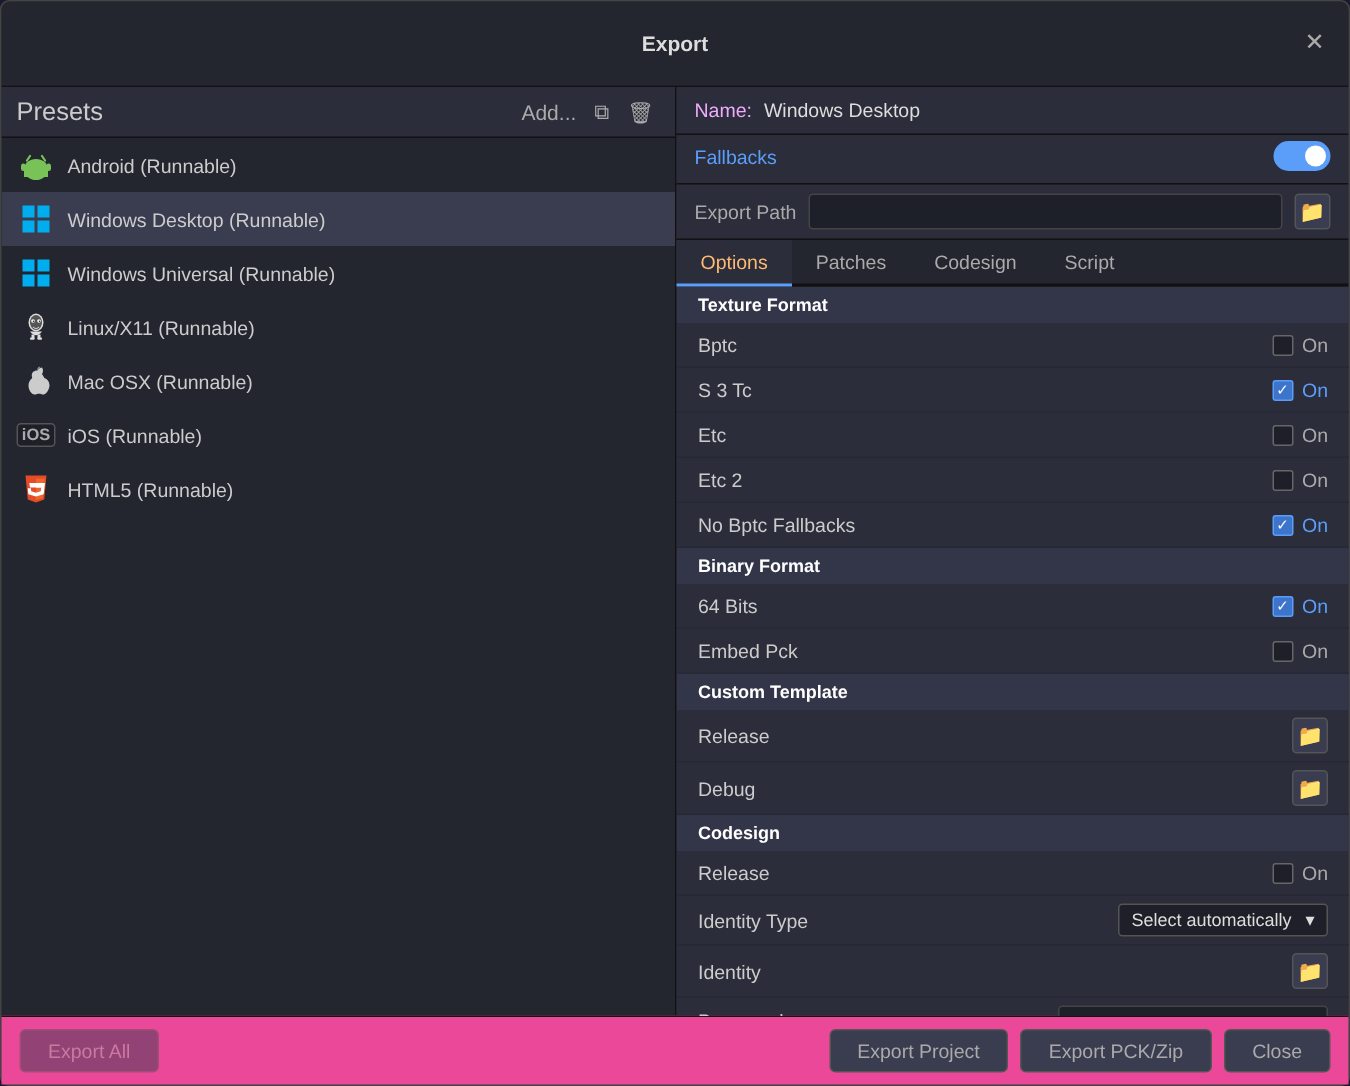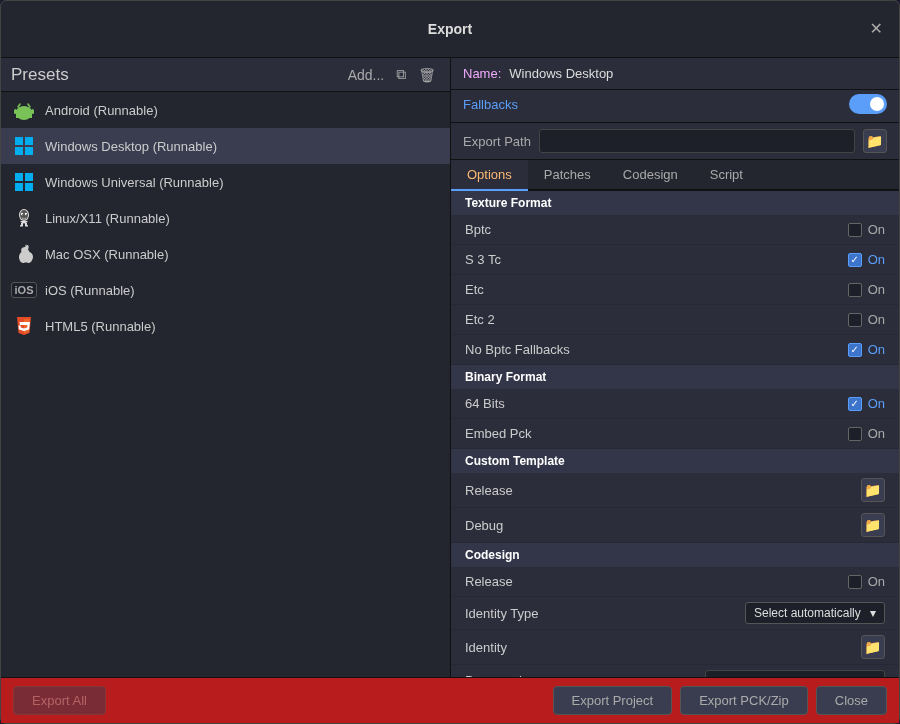--- a/index.html
+++ b/index.html
@@ -261,21 +261,21 @@
       gap: 6px;
       min-width: 140px;
       justify-content: space-between;
     }
     
     .bottom-bar {
       display: flex;
       justify-content: space-between;
       padding: 8px 12px;
       border-top: 1px solid #111;
-      background: #b91c1c;
+      background: #ec4899;
       gap: 8px;
     }
     .bottom-left { display: flex; gap: 8px; }
     .bottom-right { display: flex; gap: 8px; }
     .btn {
       padding: 6px 18px;
       border-radius: 4px;
       border: none;
       cursor: pointer;
       font-size: 13px;

